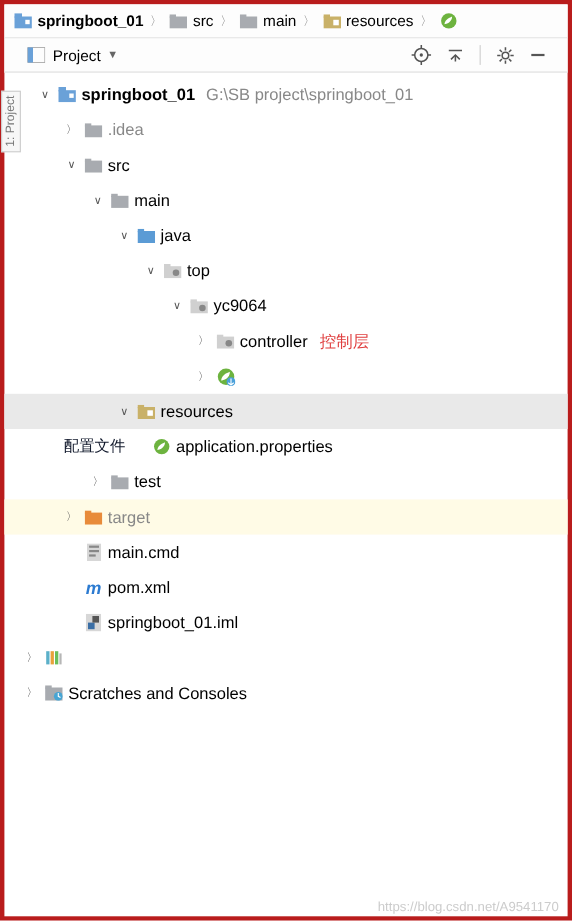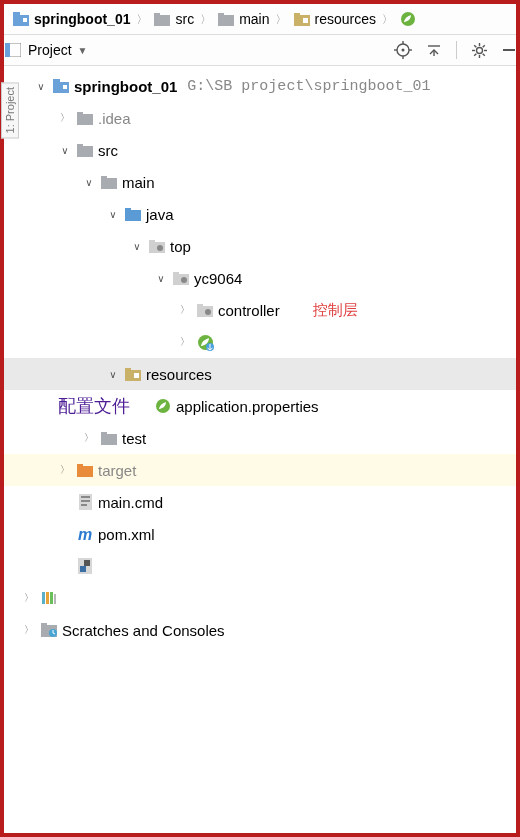--- a/index.html
+++ b/index.html
@@ -36,21 +36,21 @@
     .crumb-sep {
       color: #888;
       font-size: 11px;
       margin: 0 2px;
     }
     .crumb.bold span.label { font-weight: bold; }
     
     .tool-header {
       display: flex;
       align-items: center;
-      padding: 6px 0;
+      padding: 6px 20px;
       border-bottom: 1px solid #ddd;
       background: #fdfdfd;
     }
     .proj-select {
       display: flex;
       align-items: center;
       gap: 6px;
       cursor: pointer;
     }
     .proj-select span.label { font-size: 14px; }
@@ -94,30 +94,30 @@
       width: 14px;
       text-align: center;
       font-size: 10px;
       color: #555;
       cursor: pointer;
     }
     .arrow.none { visibility: hidden; }
     .ic { width: 18px; height: 18px; display:flex; align-items:center; justify-content:center; }
     .label { }
     .bold { font-weight: bold; }
-    .gray { color: #888; margin-left: 6px; font-family: Liberation Mono, monospace; }
+    .gray { color: #888; margin-left: 6px; }
     .ex { color: #888; }
     .red-note {
       color: #e04040;
-      margin-left: 29px;
+      margin-left: 7px;
       font-size: 15px;
     }
     .red-note-left {
-      color: #4c1d95;
-      font-size: 18px;
+      color: #0f172a;
+      font-size: 14px;
     }
     
     .ind { display:inline-block; }
     .watermark {
       position: absolute;
       bottom: 6px;
       right: 12px;
       color: #ccc;
       font-size: 12px;
     }
@@ -428,20 +428,21 @@
     <div class="row">
       <span class="ind" style="width:50px"></span>
       <span class="arrow none">·</span>
       <span class="ic">
         <svg width="14" height="16" viewBox="0 0 14 16">
             <rect x="0" y="0" width="14" height="16" fill="#d7d7d7"></rect>
             <rect x="2" y="8" width="6" height="6" fill="#3a6ea5"></rect>
             <rect x="6" y="2" width="6" height="6" fill="#555"></rect>
           </svg>
       </span>
+      <span class="label">springboot_01.iml</span>
     </div>
 
     <div class="row">
       <span class="ind" style="width:14px"></span>
       <span class="arrow">〉</span>
       <span class="ic">
         <svg width="16" height="16" viewBox="0 0 16 16">
             <rect x="1" y="2" width="3" height="12" fill="#5bb0c9"></rect>
             <rect x="5" y="2" width="3" height="12" fill="#e8a23a"></rect>
             <rect x="9" y="2" width="3" height="12" fill="#6bbf5b"></rect>
@@ -459,14 +460,15 @@
             <rect x="0" y="0" width="6" height="3" fill="#a8abb0"></rect>
             <circle cx="12" cy="10" r="4" fill="#47a5d4"></circle>
             <path d="M12 7 L12 10 L14 11" stroke="#fff" stroke-width="1" fill="none"></path>
           </svg>
       </span>
       <span class="label">Scratches and Consoles</span>
     </div>
 
   </div>
 
+  <div class="watermark">https://blog.csdn.net/A9541170</div>
 
 </div>
 
 </body></html>

